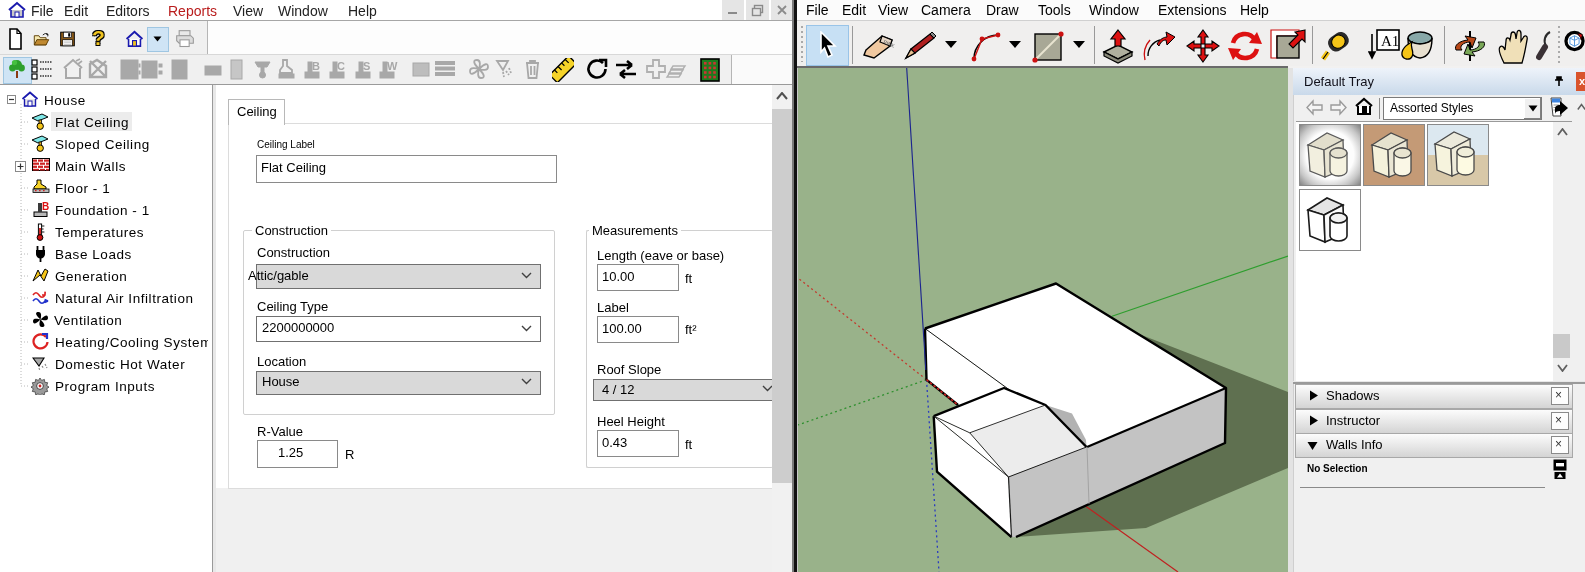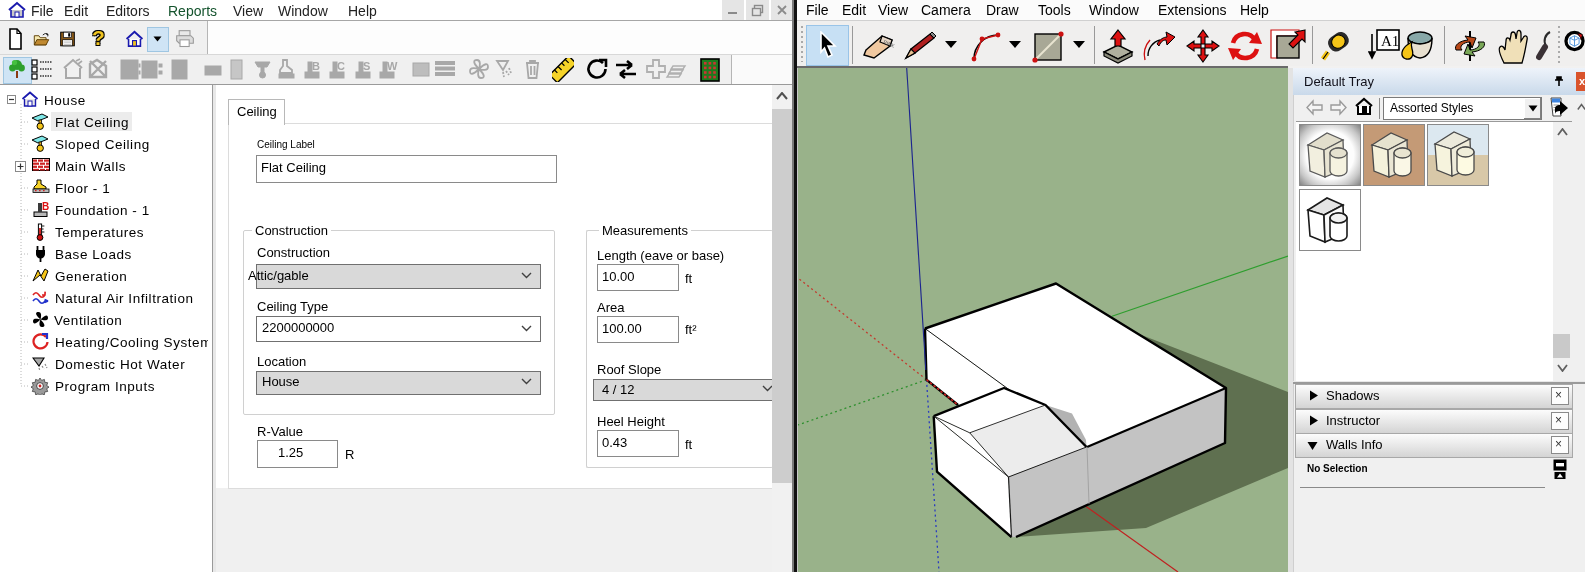--- a/index.html
+++ b/index.html
@@ -14,21 +14,21 @@
 <div class="a" style="left:0;top:20px;width:793px;height:1px;background:#a6a6a6"></div>
 
 <svg class="a" style="left:7px;top:1px" width="20" height="18" viewBox="0 0 20 18">
  <path d="M2 9 L10 2 L18 9" fill="none" stroke="#1a1aae" stroke-width="2"></path>
  <path d="M4 9 L4 16 L16 16 L16 9" fill="#c9c9c9" stroke="#1a1aae" stroke-width="1.6"></path>
  <rect x="8" y="11" width="4" height="5" fill="#fff" stroke="#1a1aae"></rect>
 </svg>
 <div class="t" style="left:31px;top:3px;font-size:14px;color:#222">File</div>
 <div class="t" style="left:64px;top:3px;font-size:14px;color:#222">Edit</div>
 <div class="t" style="left:106px;top:3px;font-size:14px;color:#222">Editors</div>
-<div class="t" style="left:168px;top:3px;font-size:14px;color:#14532d">Reports</div>
+<div class="t" style="left:168px;top:3px;font-size:14px;color:#b91c1c">Reports</div>
 <div class="t" style="left:233px;top:3px;font-size:14px;color:#222">View</div>
 <div class="t" style="left:278px;top:3px;font-size:14px;color:#222">Window</div>
 <div class="t" style="left:348px;top:3px;font-size:14px;color:#222">Help</div>
 
 <div class="a" style="left:722px;top:0;width:22px;height:20px;background:#e5e5e5"></div>
 <div class="a" style="left:746px;top:0;width:23px;height:20px;background:#e5e5e5"></div>
 <div class="a" style="left:771px;top:0;width:22px;height:20px;background:#e5e5e5"></div>
 <div class="a" style="left:728px;top:12px;width:9px;height:2px;background:#8a8a8a"></div>
 <svg class="a" style="left:751px;top:4px" width="13" height="13" viewBox="0 0 13 13">
  <rect x="3.5" y="1.5" width="8" height="7" fill="none" stroke="#8a8a8a" stroke-width="1.4"></rect>
@@ -373,27 +373,27 @@
 <svg class="a" style="left:521px;top:378px" width="11" height="7" viewBox="0 0 11 7">
         <path d="M1 1 L5.5 5.5 L10 1" fill="none" stroke="#404040" stroke-width="1.4"></path>
       </svg>
 
 <div class="t" style="left:257px;top:424px;font-size:13px">R-Value</div>
 <div class="a" style="left:257px;top:440px;width:79px;height:26px;background:#fff;border:1px solid #8a8a8a"></div>
 <div class="t" style="left:278px;top:445px;font-size:13px">1.25</div>
 <div class="t" style="left:345px;top:447px;font-size:13px">R</div>
 
 <fieldset class="a" style="left:586px;top:223px;width:186px;height:243px;border:1px solid #d0d0d0;border-right:none;border-radius:2px;margin:0;padding:0">
-<legend style="margin-left:12px;padding:0 3px;font-size:13px;font-family:'Liberation Sans',sans-serif">Measurements</legend>
+<legend style="margin-left:2px;padding:0 3px;font-size:13px;font-family:'Liberation Sans',sans-serif">Measurements</legend>
 </fieldset>
 <div class="t" style="left:597px;top:248px;font-size:13px">Length (eave or base)</div>
 <div class="a" style="left:597px;top:264px;width:80px;height:25px;background:#fff;border:1px solid #8a8a8a"></div>
 <div class="t" style="left:602px;top:269px;font-size:13px">10.00</div>
 <div class="t" style="left:685px;top:271px;font-size:13px">ft</div>
-<div class="t" style="left:597px;top:300px;font-size:13px">Area</div>
+<div class="t" style="left:597px;top:300px;font-size:13px">Label</div>
 <div class="a" style="left:597px;top:316px;width:80px;height:25px;background:#fff;border:1px solid #8a8a8a"></div>
 <div class="t" style="left:602px;top:321px;font-size:13px">100.00</div>
 <div class="t" style="left:685px;top:322px;font-size:13px">ft²</div>
 <div class="t" style="left:597px;top:362px;font-size:13px">Roof Slope</div>
 <div class="a" style="left:593px;top:379px;width:179px;height:20px;background:#d9d9d9;border:1px solid #707070;border-right:none"></div>
 <div class="t" style="left:602px;top:382px;font-size:13px">4 / 12</div>
 <svg class="a" style="left:762px;top:385px" width="11" height="7" viewBox="0 0 11 7">
         <path d="M1 1 L5.5 5.5 L10 1" fill="none" stroke="#404040" stroke-width="1.4"></path>
       </svg>
 <div class="t" style="left:597px;top:414px;font-size:13px">Heel Height</div>

